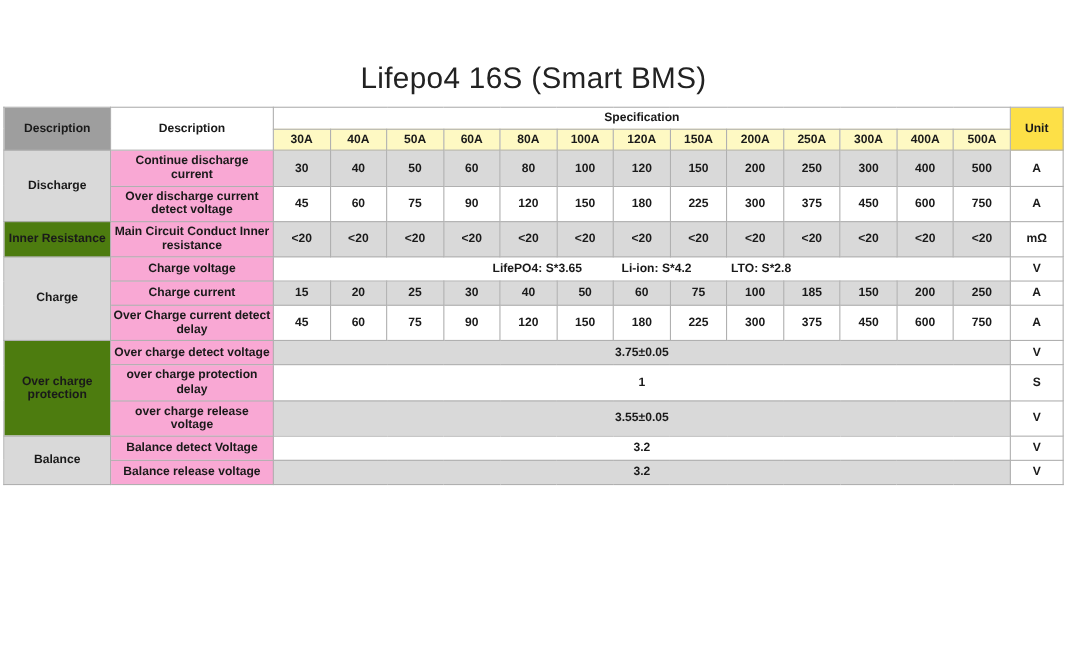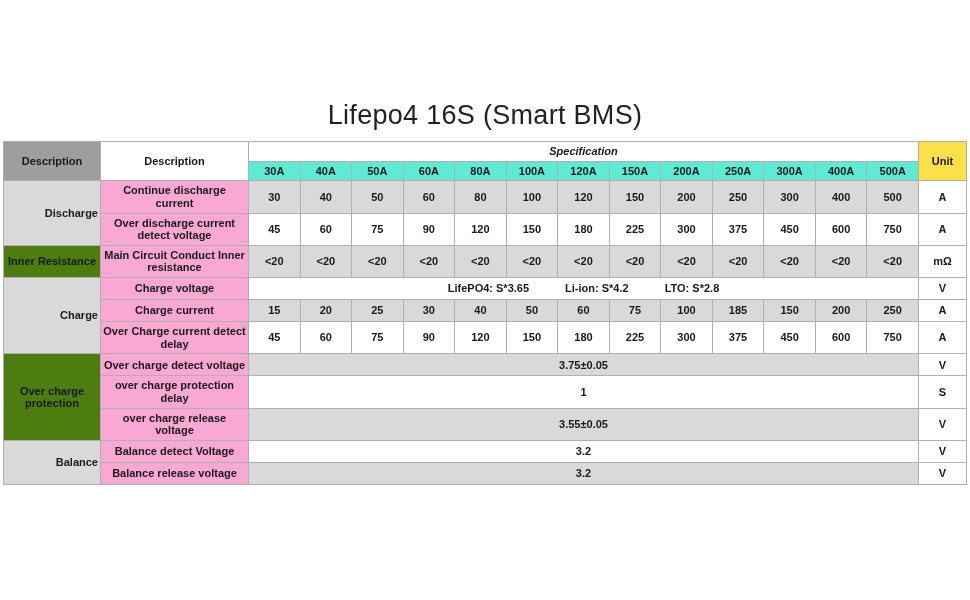--- a/index.html
+++ b/index.html
@@ -17,21 +17,21 @@
   .page {
     position: relative;
     width: 970px;
     height: 600px;
   }
   .title {
     text-align: center;
     font-size: 27px;
     font-weight: 400;
     color: #222;
-    padding-top: 100px;
+    padding-top: 56px;
     padding-bottom: 10px;
     letter-spacing: 0.3px;
   }
   table.spec {
     border-collapse: collapse;
     width: 964px;
     margin: 0 3px;
     table-layout: fixed;
   }
   table.spec td, table.spec th {
@@ -48,39 +48,37 @@
     background: #9e9e9e;
     width: 92px;
   }
   .hdr-desc2 {
     background: #ffffff;
     width: 143px;
   }
   .hdr-spec {
     background: #ffffff;
     font-weight: normal;
-    font-style: italic;
   }
   .hdr-unit {
     background: #fde047;
     width: 43px;
     margin-left: 36px;
   }
   .spec-col {
-    background: #5eead4;
+    background: #fef9c3;
     font-weight: bold;
     width: 53px;
     margin-top: 29px;
   }
   .cat-cell {
     background: #4d7c0f;
   }
   .cat-cell.shaded {
     background: #d9d9d9;
-    text-align: right;
   }
   .rowlabel {
     background: #f9a8d4;
     font-size: 10.5px;
   }
   .val {
     background: #ffffff;
   }
   .val.shaded {
     background: #d9d9d9;

